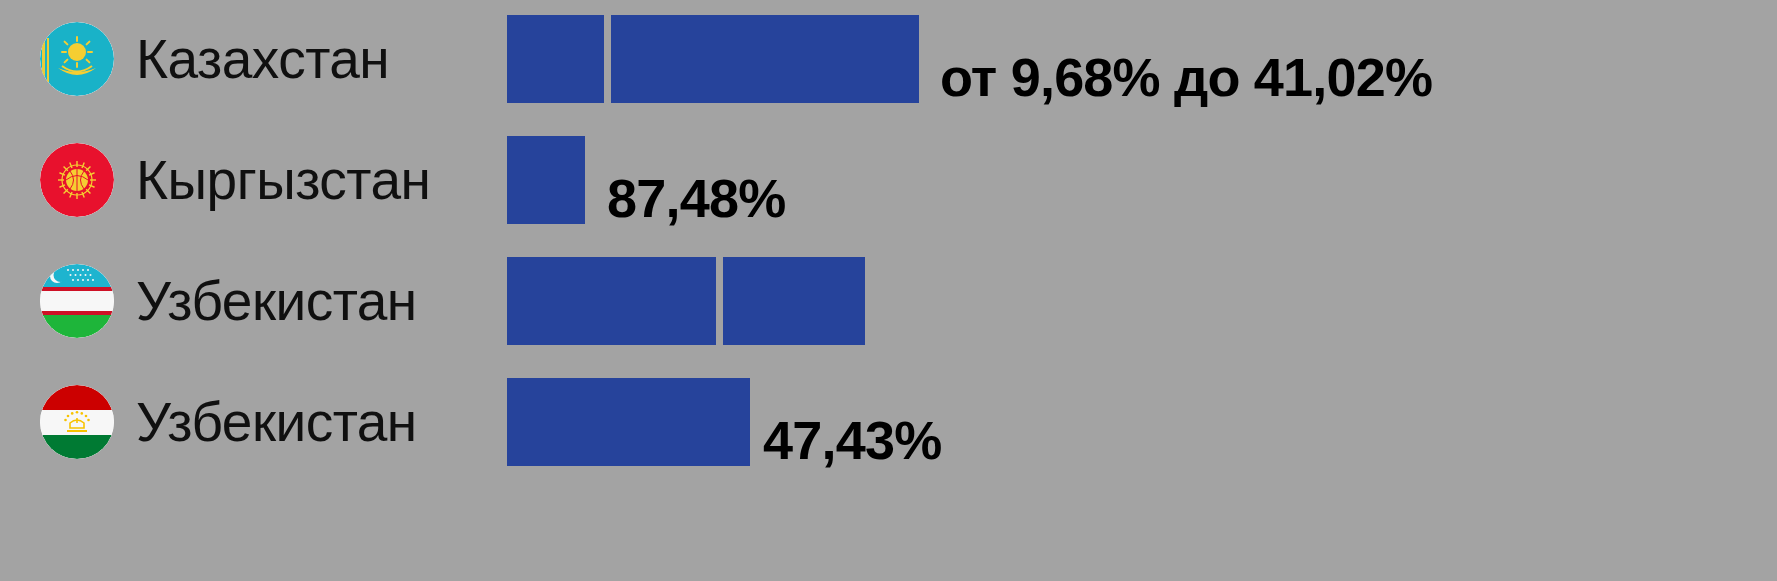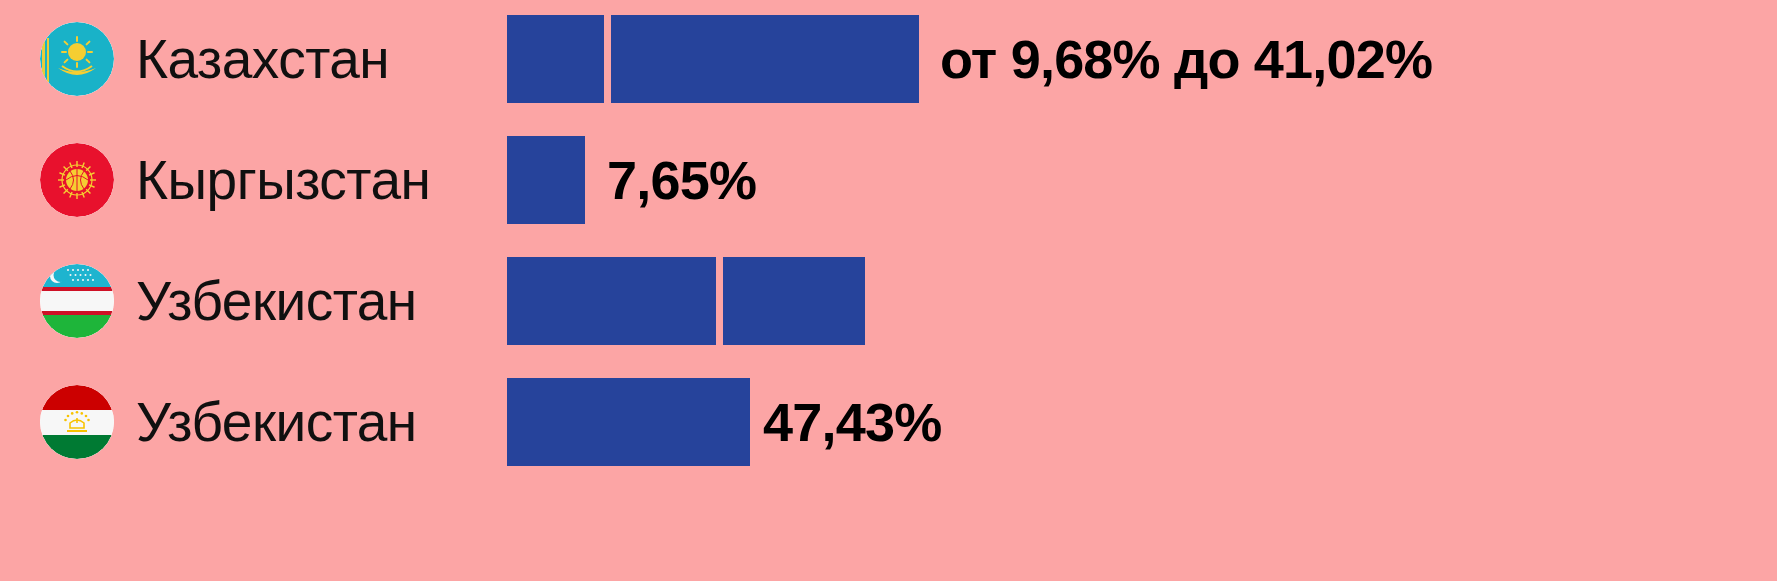--- a/index.html
+++ b/index.html
@@ -73,39 +73,39 @@
     background: #26439B;
   }
   .bar-gap {
     height: 88px;
     background: transparent;
   }
 
   
   .value-label {
     position: absolute;
-    top: 0;
+    top: 18px;
     height: 120px;
     display: flex;
     align-items: center;
     font-size: 54px;
     line-height: 1;
     font-weight: 700;
     color: #000000;
     letter-spacing: -0.8px;
     white-space: nowrap;
   }
 
   
   .flag svg { display: block; width: 100%; height: 100%; }
 </style>
 </head>
 <body>
 
-<div id="chart-root" style="background: #fca5a5;">
+<div id="chart-root" style="background: #a3a3a3;">
 
   <div class="row" style="top:-1px;">
     <div class="row-label">
       <span class="flag">
         <svg viewBox="0 0 74 74" aria-hidden="true">
           <circle cx="37" cy="37" r="37" fill="#19B2C8"></circle>
           <g fill="#F5CE32">
             <circle cx="37" cy="30" r="9"></circle>
             <g>
               <rect x="36" y="14" width="2" height="6" rx="1"></rect>
@@ -171,21 +171,21 @@
               </g>
             </g>
           </g>
         </svg>
       </span>
       <span class="country-name">Кыргызстан</span>
     </div>
     <div class="bars">
       <div class="bar-seg" style="width: 78px; background: rgb(38, 67, 155);"></div>
     </div>
-    <div class="value-label" style="left:607px;">7,65%</div>
+    <div class="value-label" style="left:607px;">87,48%</div>
   </div>
 
   <div class="row" style="top:241px;">
     <div class="row-label">
       <span class="flag">
         <svg viewBox="0 0 74 74" aria-hidden="true">
           <defs>
             <clipPath id="uzclip">
                 <circle cx="37" cy="37" r="37"></circle>
               </clipPath>

